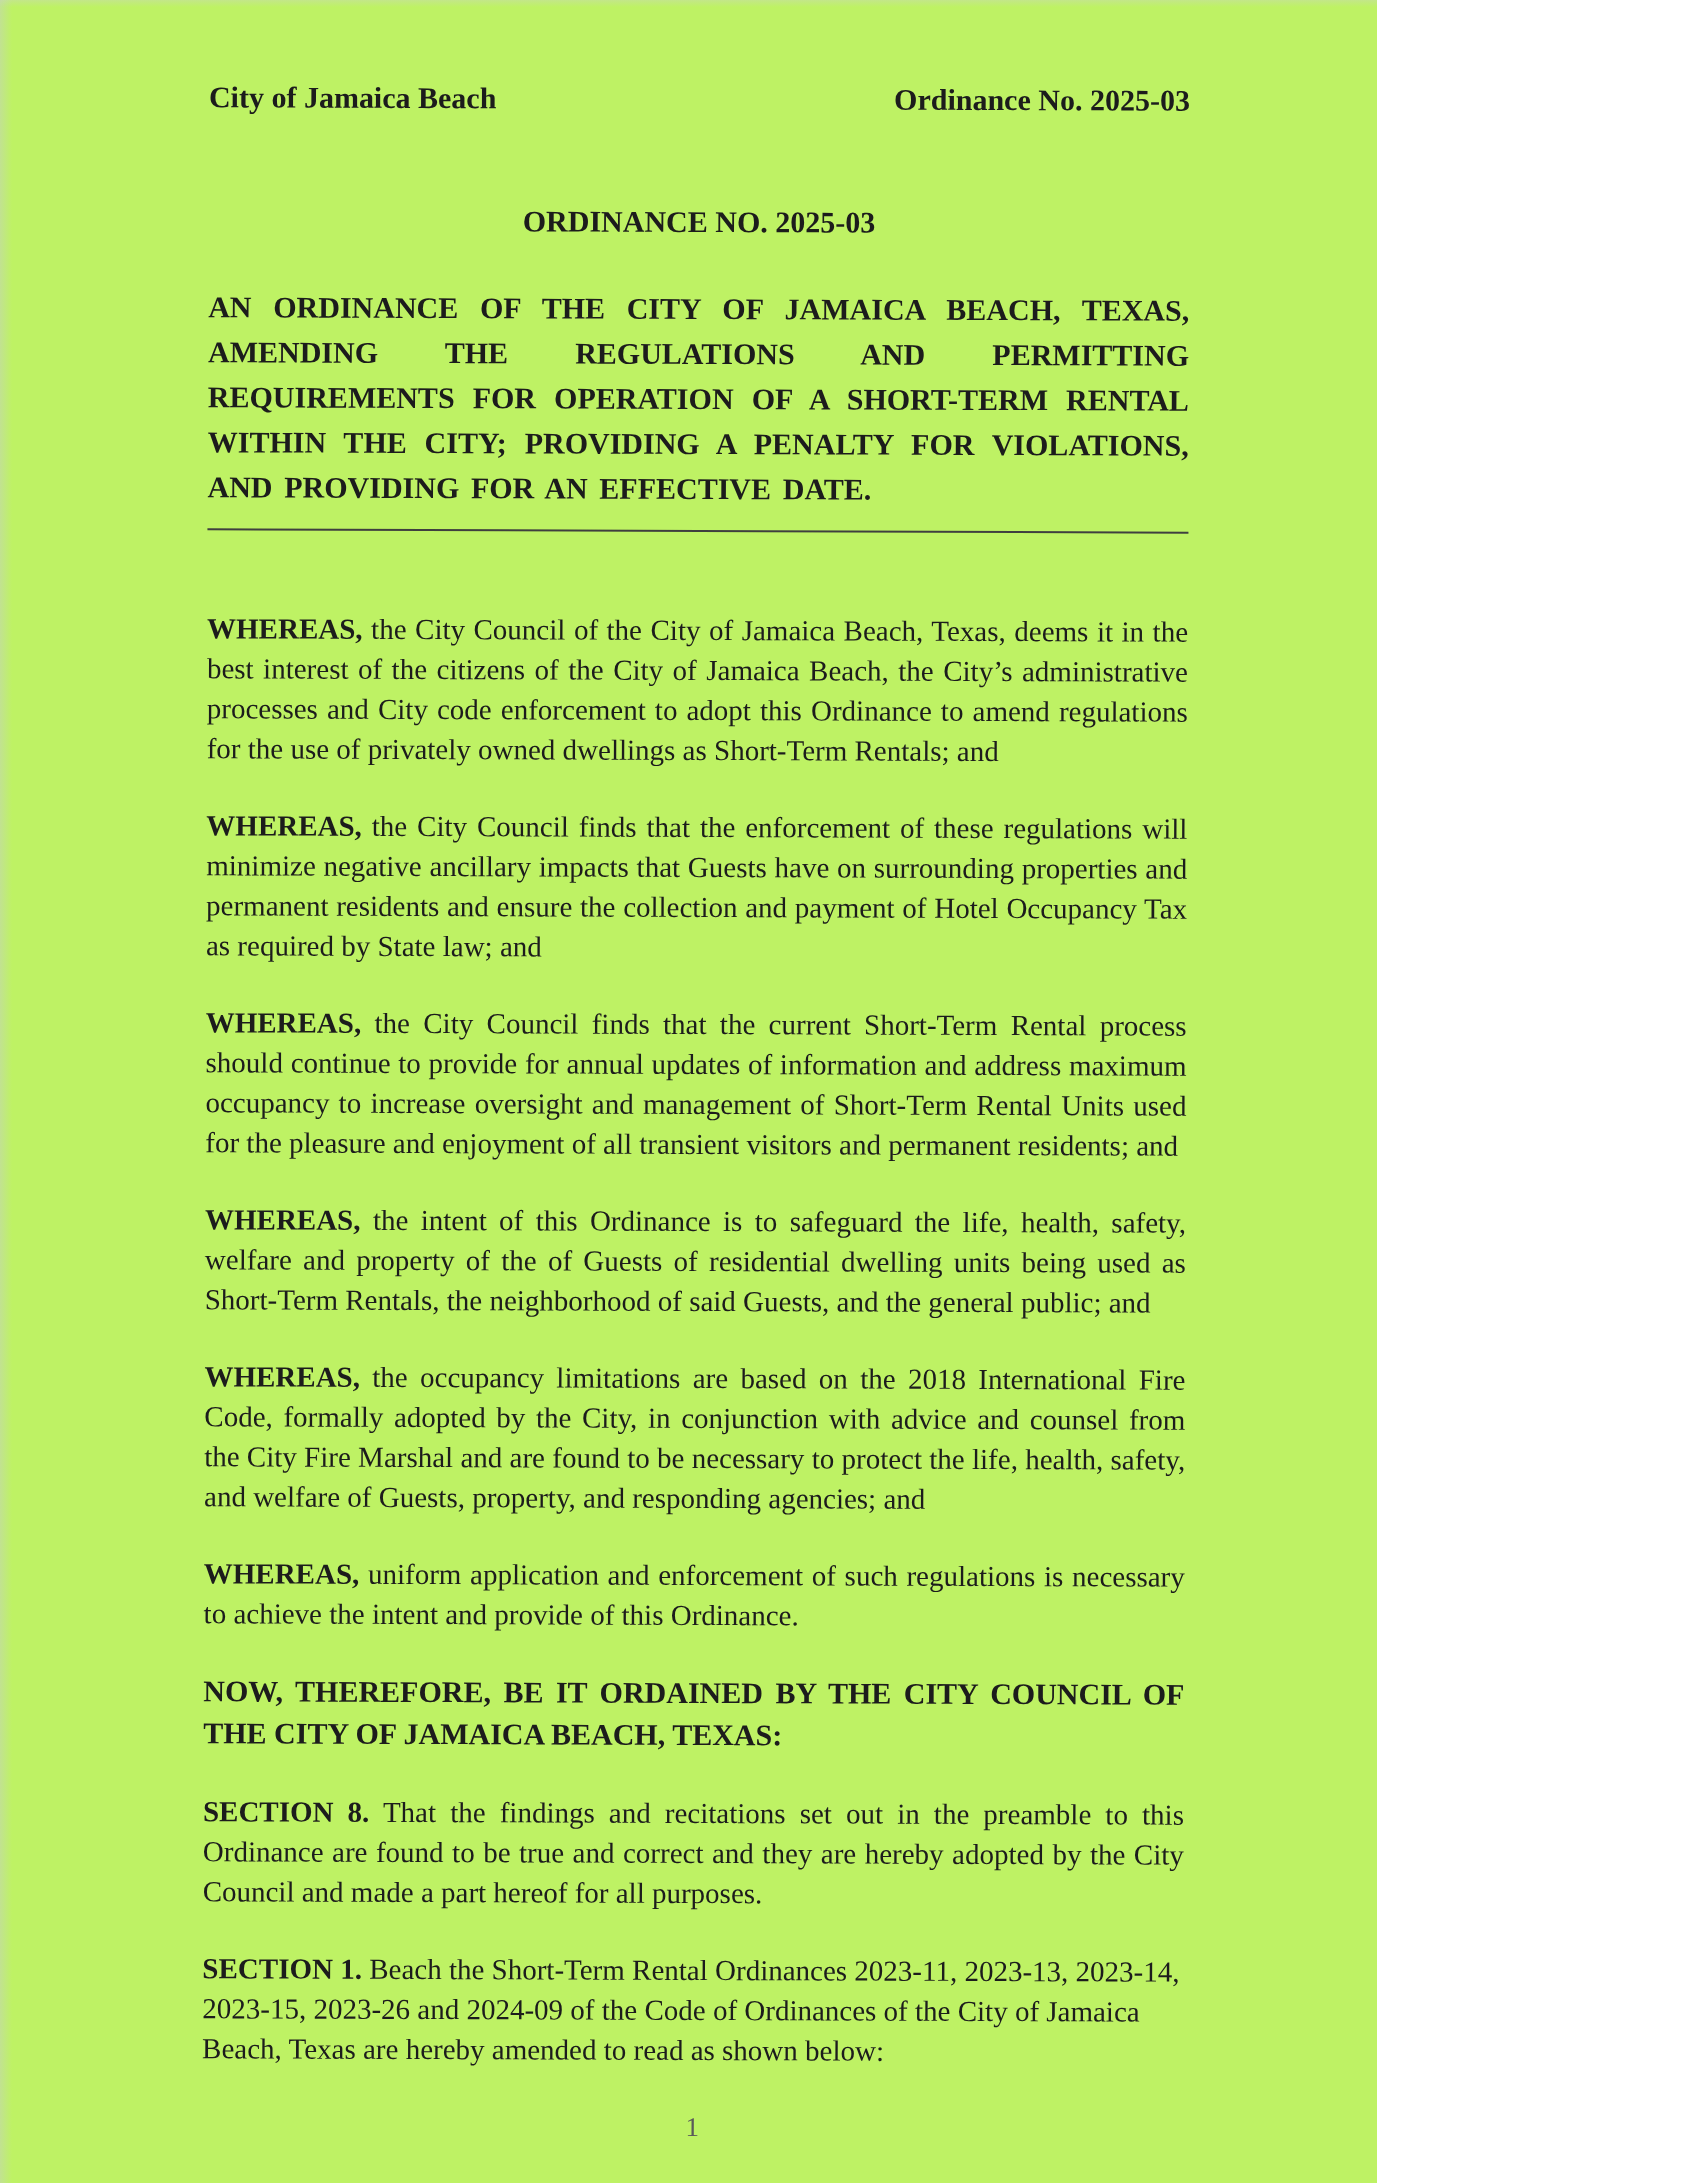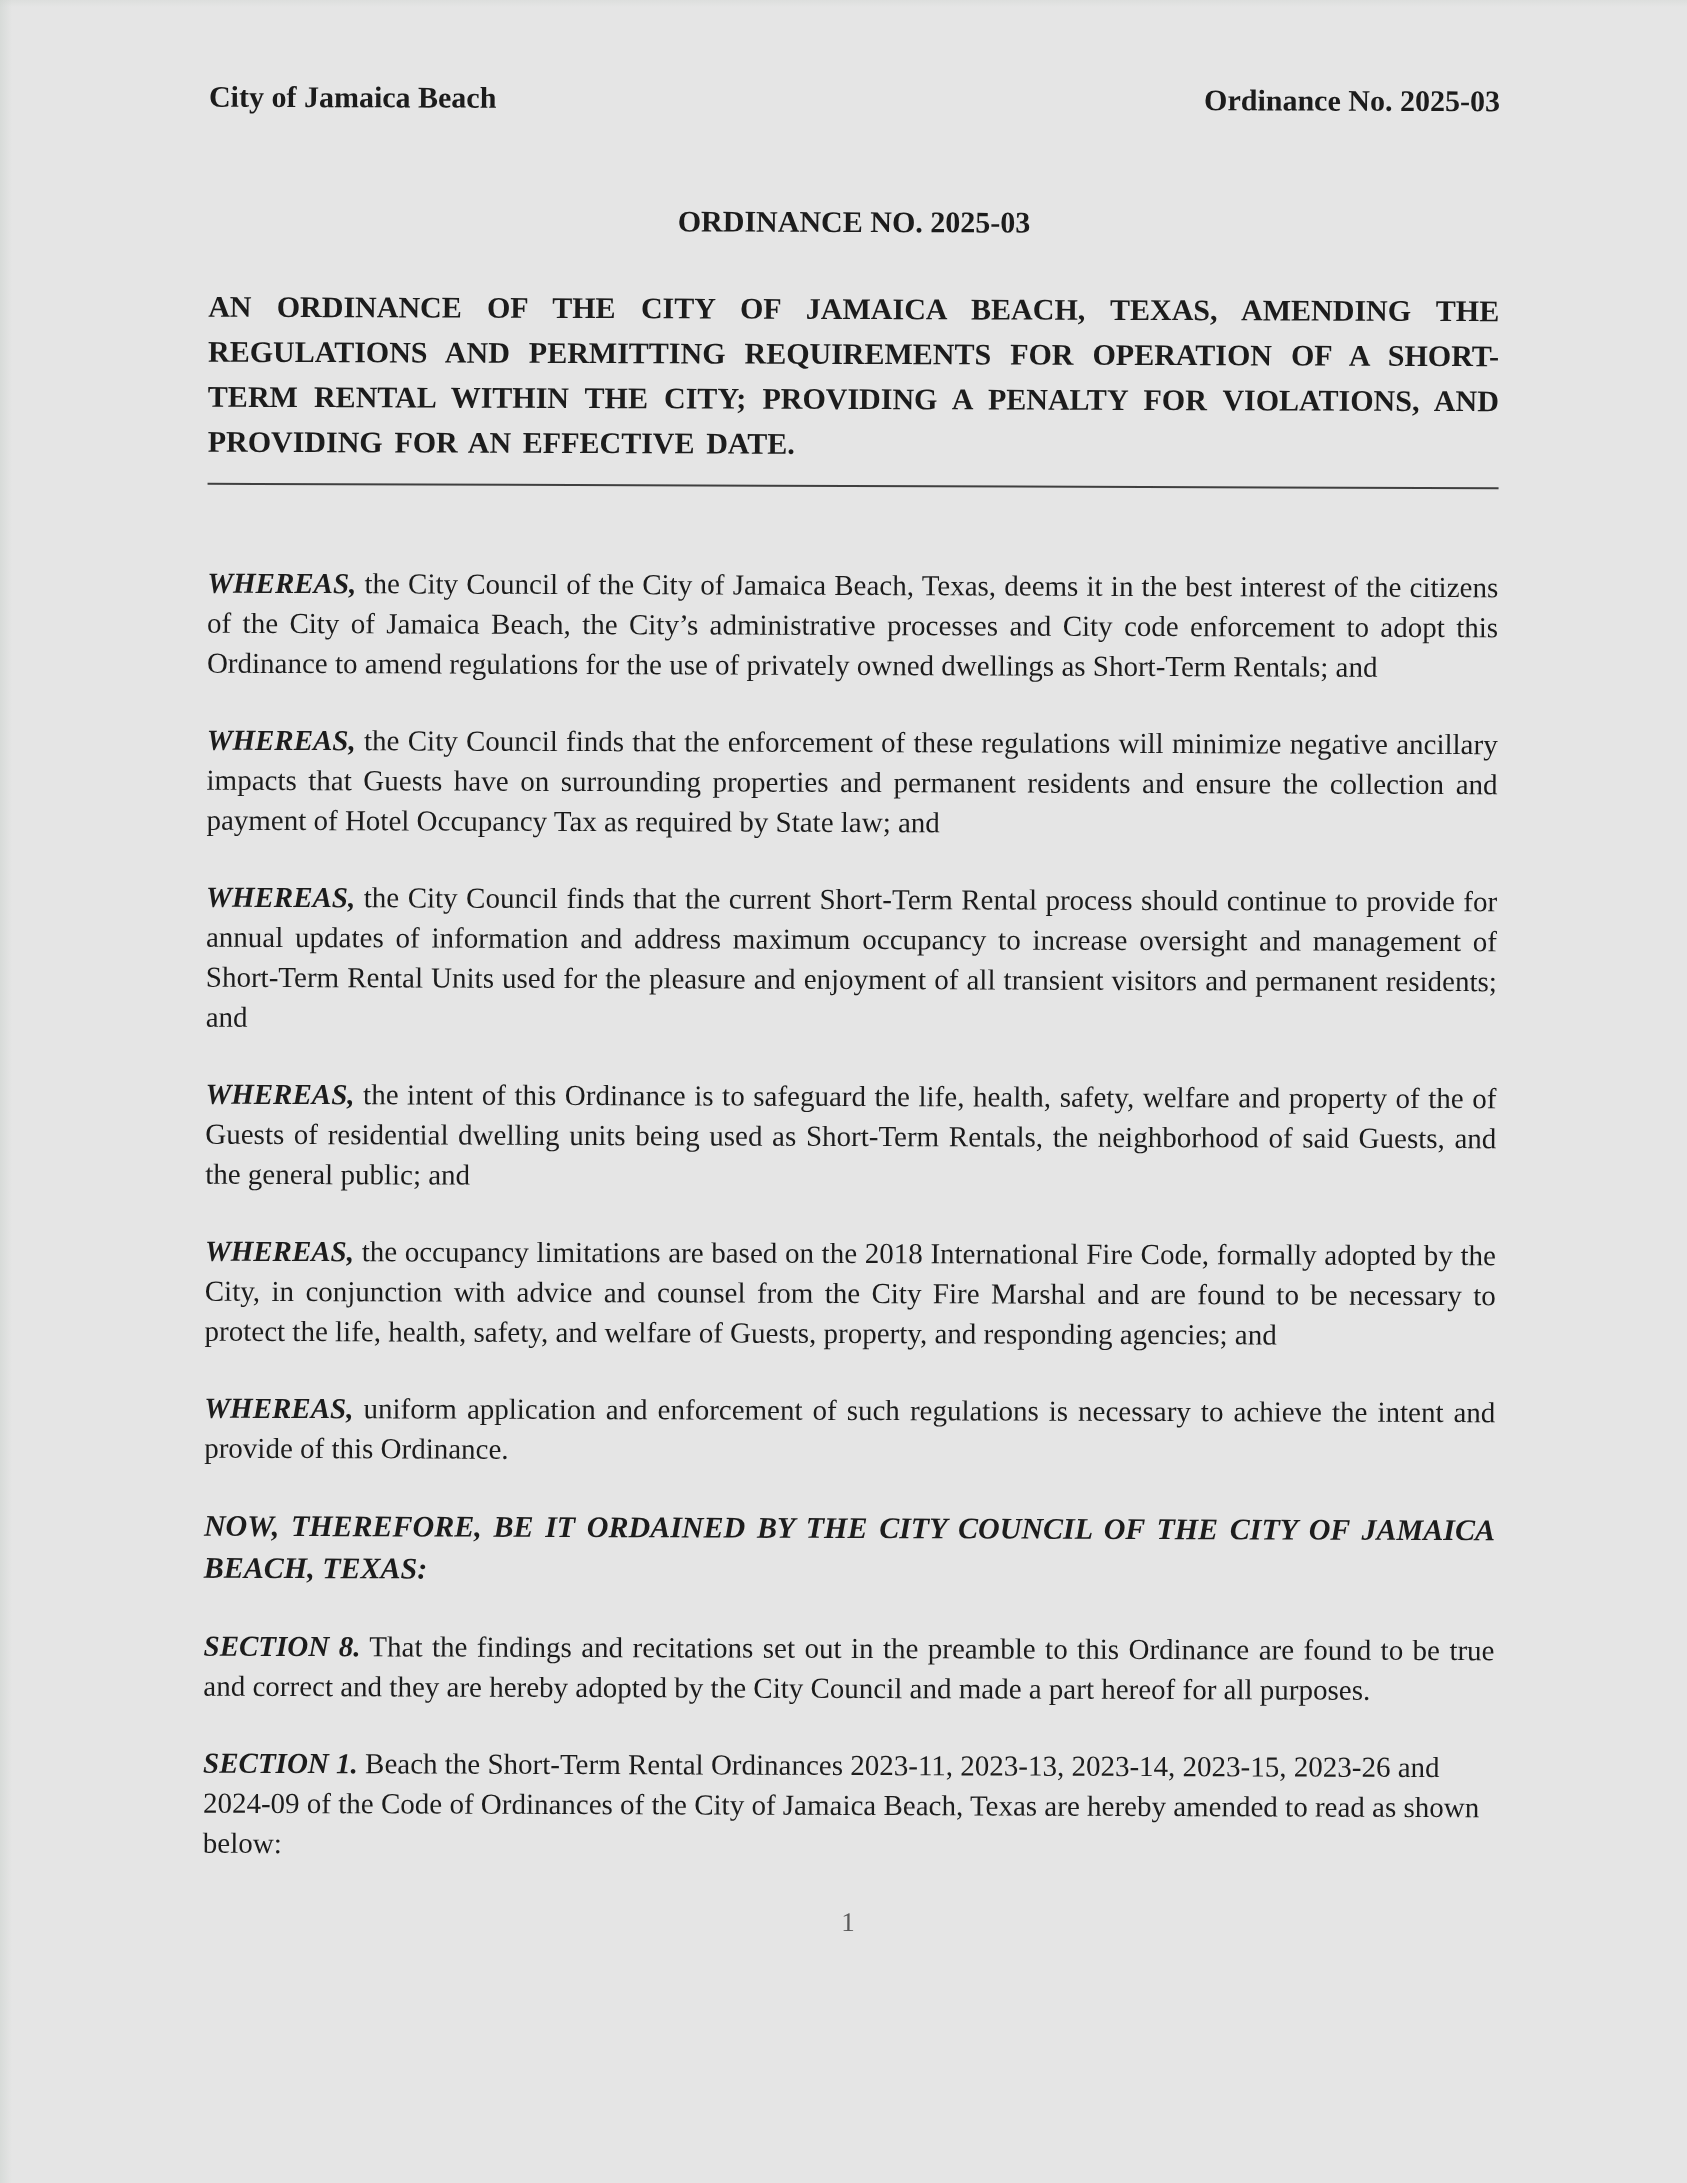--- a/index.html
+++ b/index.html
@@ -2,23 +2,23 @@
 <html style="font-size:13.5px"><head>
 <meta charset="utf-8">
 <style>
   html, body {
     margin: 0;
     padding: 0;
     background: #ffffff;
   }
   .page {
     position: relative;
-    width: 1687px;
+    width: 1377px;
     height: 2183px;
-    background: #e5e5e5;
+    background: #bef264;
     overflow: hidden;
     font-family: "Liberation Serif", "DejaVu Serif", serif;
     color: #1c1c1c;
   }
   
   .scan-edge-left {
     position: absolute;
     left: 0; top: 0; bottom: 0;
     width: 11.8px;
     background: linear-gradient(to right, rgba(198,206,201,0.45), rgba(255,255,255,0));
@@ -74,21 +74,21 @@
     line-height: 40px;
     text-align: justify;
   }
   .para.first { margin-top: 78px; }
   .para.left { text-align: left; }
   .para.ordained {
     font-weight: 700;
     font-size: 30px;
     line-height: 42px;
   }
-  .run-bold { font-weight: 700; font-style: italic; }
+  .run-bold { font-weight: 700; }
   .run-italic { }
   .run-normal { font-weight: inherit; font-style: normal; }
   .page-number {
     margin-top: 42px;
     text-align: center;
     font-size: 27px;
     color: #5a5a5a;
   }
 </style>
 </head>

